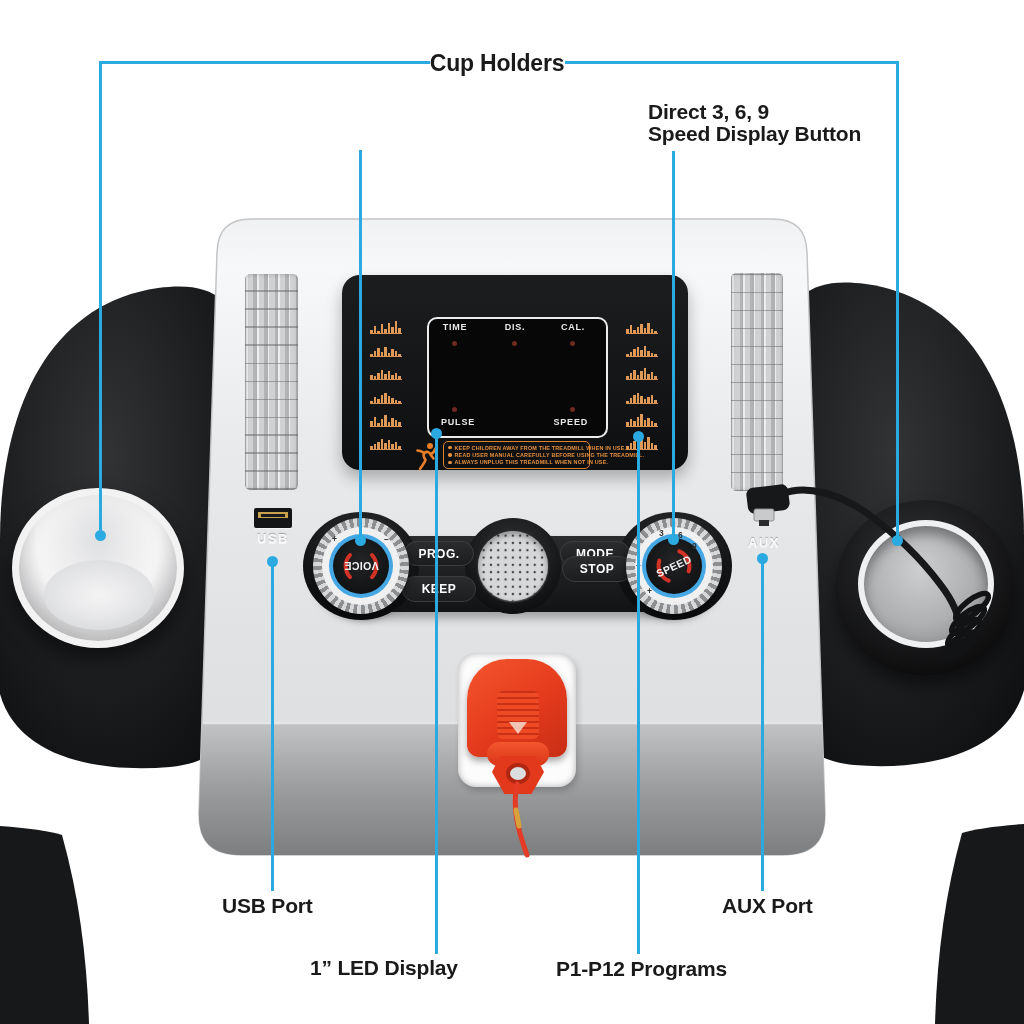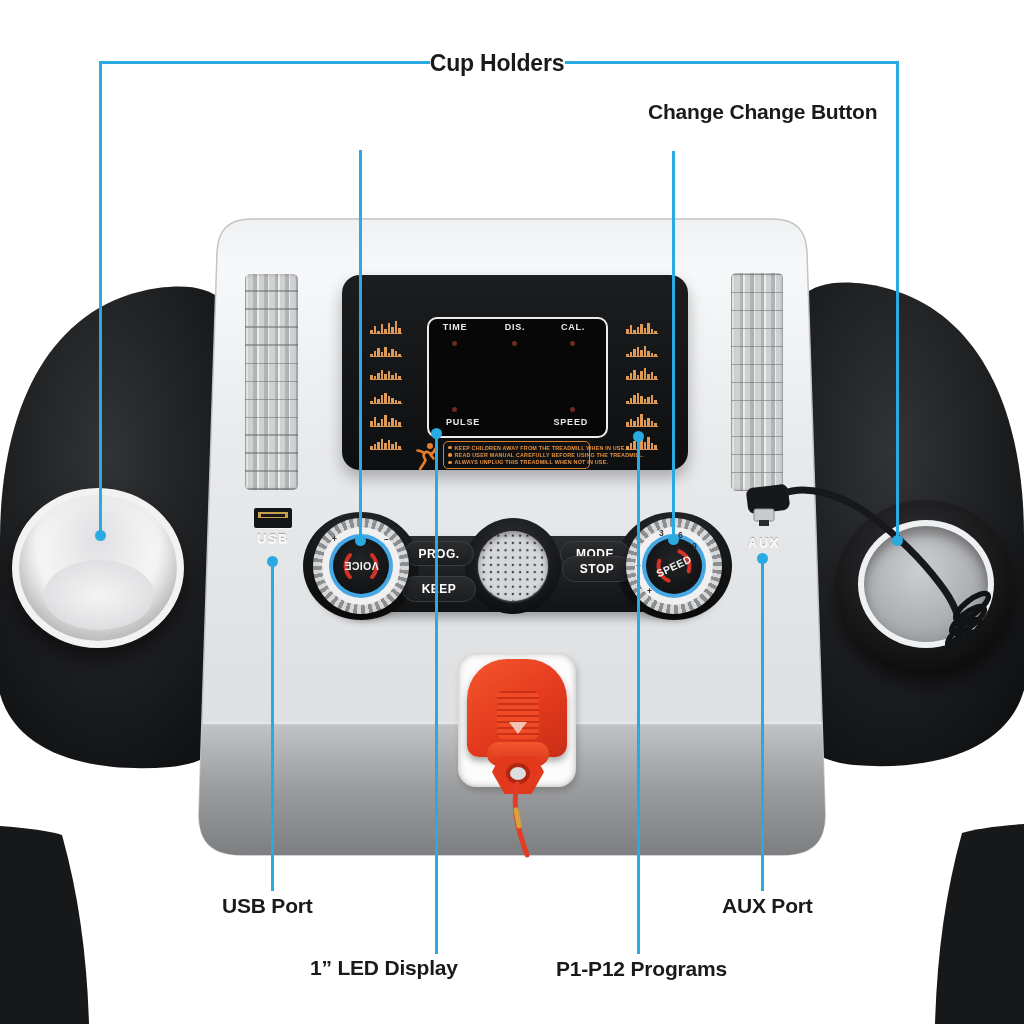--- a/index.html
+++ b/index.html
@@ -281,21 +281,21 @@
 
   <div class="lcd"></div>
   <div class="lcd-metric" style="left:433px;top:322px;">TIME</div>
   <div class="lcd-metric" style="left:493px;top:322px;">DIS.</div>
   <div class="lcd-metric" style="left:551px;top:322px;">CAL.</div>
   <div class="lcd-dot" style="left:452px;top:341px;"></div>
   <div class="lcd-dot" style="left:512px;top:341px;"></div>
   <div class="lcd-dot" style="left:570px;top:341px;"></div>
   <div class="lcd-dot" style="left:452px;top:407px;"></div>
   <div class="lcd-dot" style="left:570px;top:407px;"></div>
-  <div class="lcd-metric" style="left:436px;top:417px;text-align:right;">PULSE</div>
+  <div class="lcd-metric" style="left:436px;top:417px;text-align:center;">PULSE</div>
   <div class="lcd-metric" style="left:544px;top:417px;text-align:right;">SPEED</div>
 
   <svg class="abs" style="left:413px;top:441px;" width="26" height="30" viewBox="0 0 26 30">
     <circle cx="17" cy="5" r="3" fill="#e87f28"></circle>
     <path d="M7 28 C9.5 24 11.5 22 12.5 19 C10.5 16 9.5 14 11.5 12 C13.5 10 16.5 11 17.5 13.5 L20.5 17.5 M11.5 12 C9.5 11 7.5 9.5 4.5 9.5 M17.5 13.5 C19.5 12.5 21.5 10.5 22.5 7.5" stroke="#e87f28" stroke-width="2.6" fill="none" stroke-linecap="round"></path>
   </svg>
   <div class="warnbox">
     <div class="warn-row">
         <span class="warn-bullet"></span>
         <span class="warn-text">KEEP CHILDREN AWAY FROM THE TREADMILL WHEN IN USE.</span>
@@ -420,20 +420,21 @@
   <div class="cl-dot" style="left:756.5px;top:552.5px;"></div>
 
   <div class="cl-line" style="left:435px;top:436px;width:3px;height:518px;"></div>
   <div class="cl-dot" style="left:431px;top:427.5px;"></div>
 
   <div class="cl-line" style="left:637px;top:440px;width:3px;height:514px;"></div>
   <div class="cl-dot" style="left:633px;top:430.5px;"></div>
 
   <div class="lbl big" style="left:497px;top:63px;transform:translate(-50%,-50%);">Cup Holders</div>
   <div class="lbl" style="left:648px;top:101px;">
-    <div>Change Change Button</div>
+    <div>Direct 3, 6, 9</div>
+    <div>Speed Display Button</div>
   </div>
   <div class="lbl" style="left:222px;top:895px;">USB Port</div>
   <div class="lbl" style="left:310px;top:957px;">1” LED Display</div>
   <div class="lbl" style="left:556px;top:958px;">P1-P12 Programs</div>
   <div class="lbl" style="left:722px;top:895px;">AUX Port</div>
 
 </div>
 
 </body></html>

